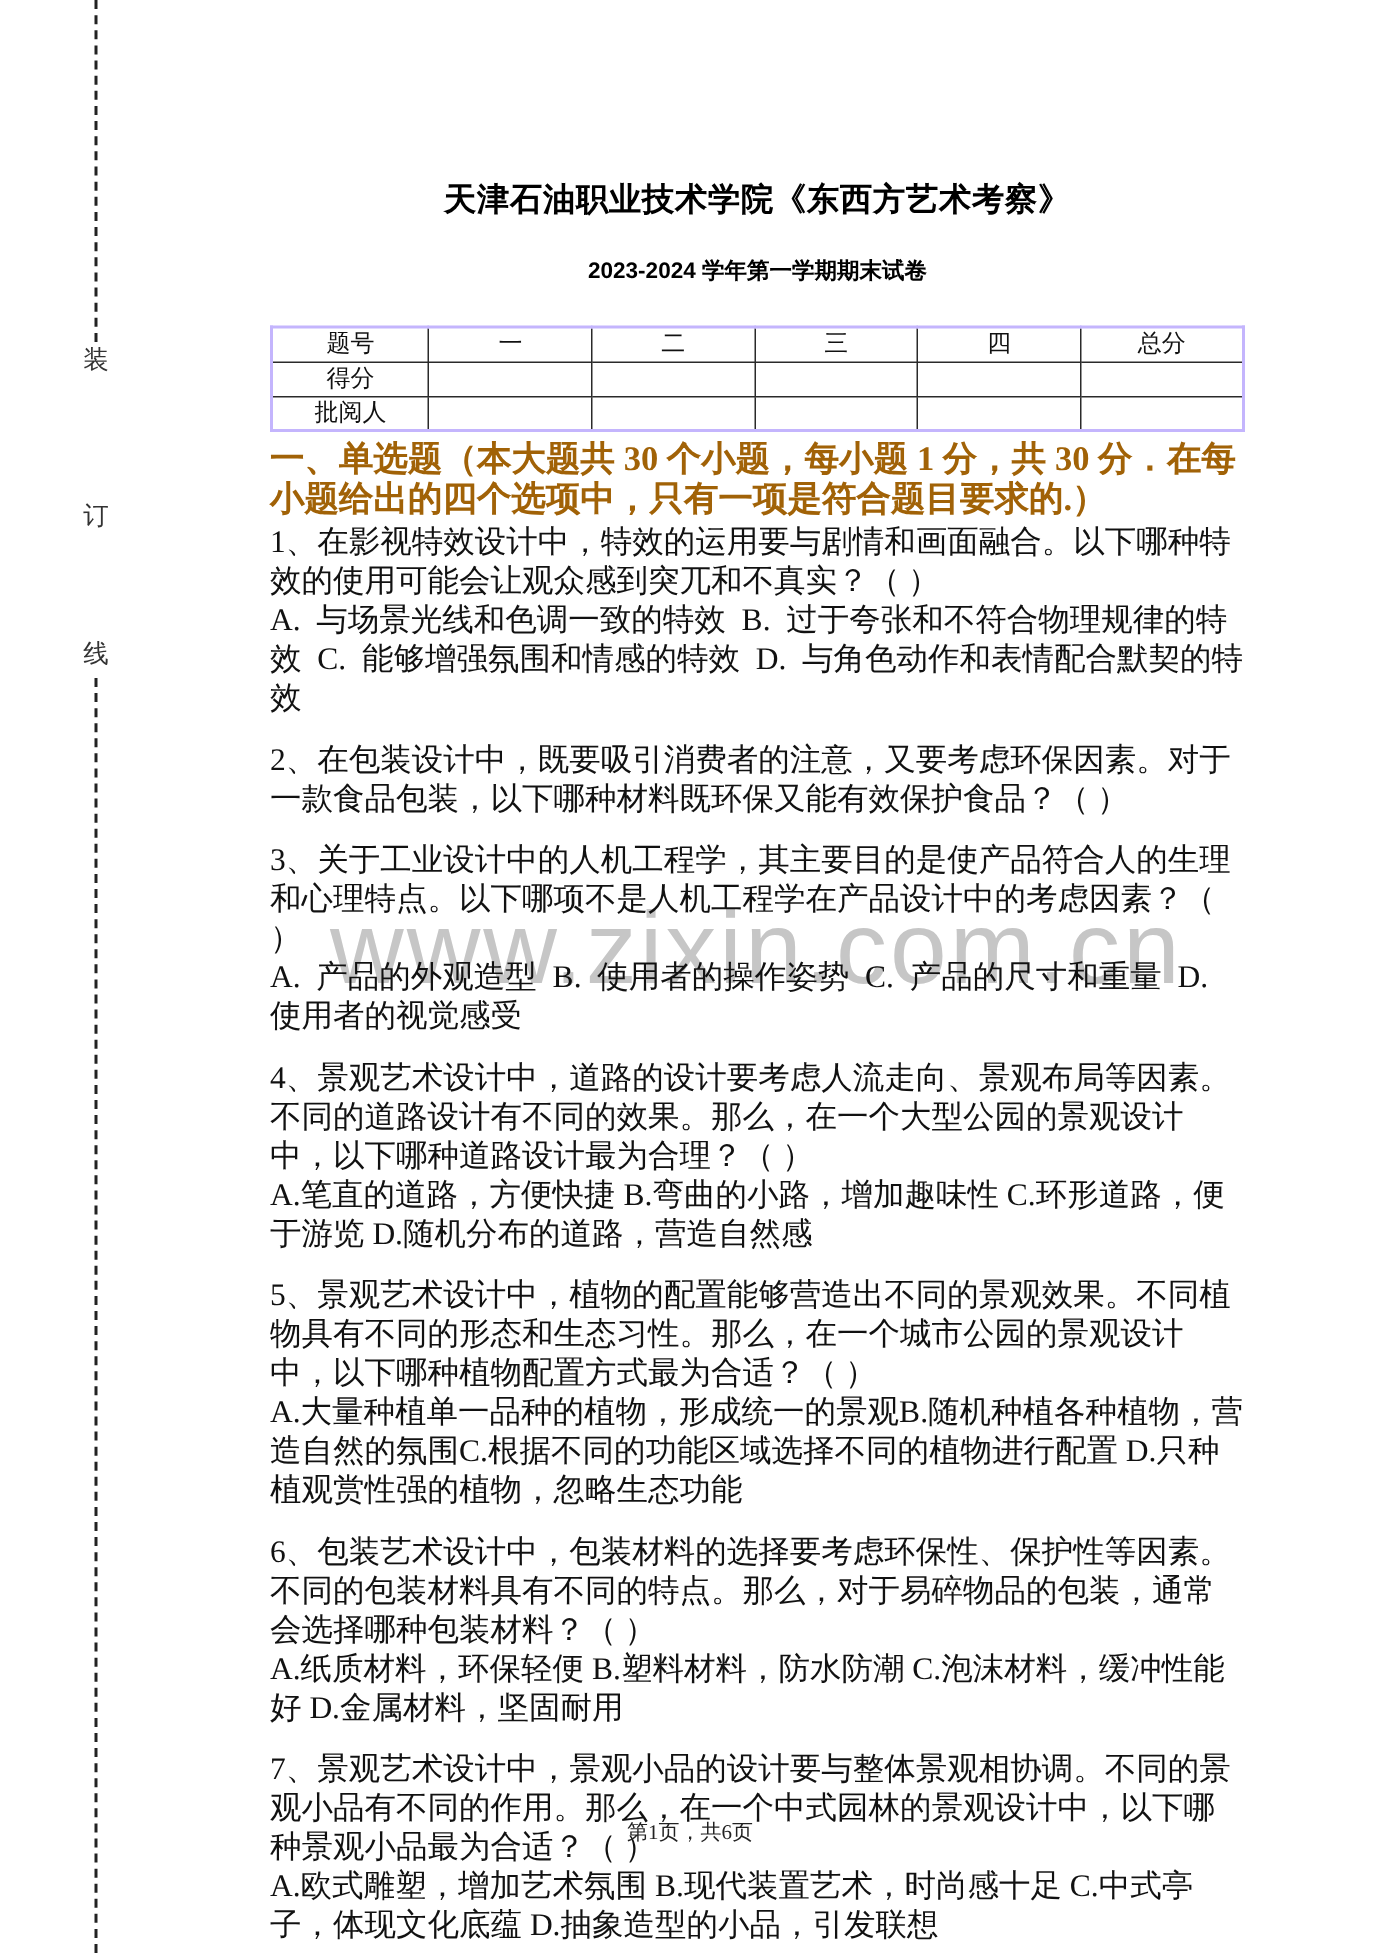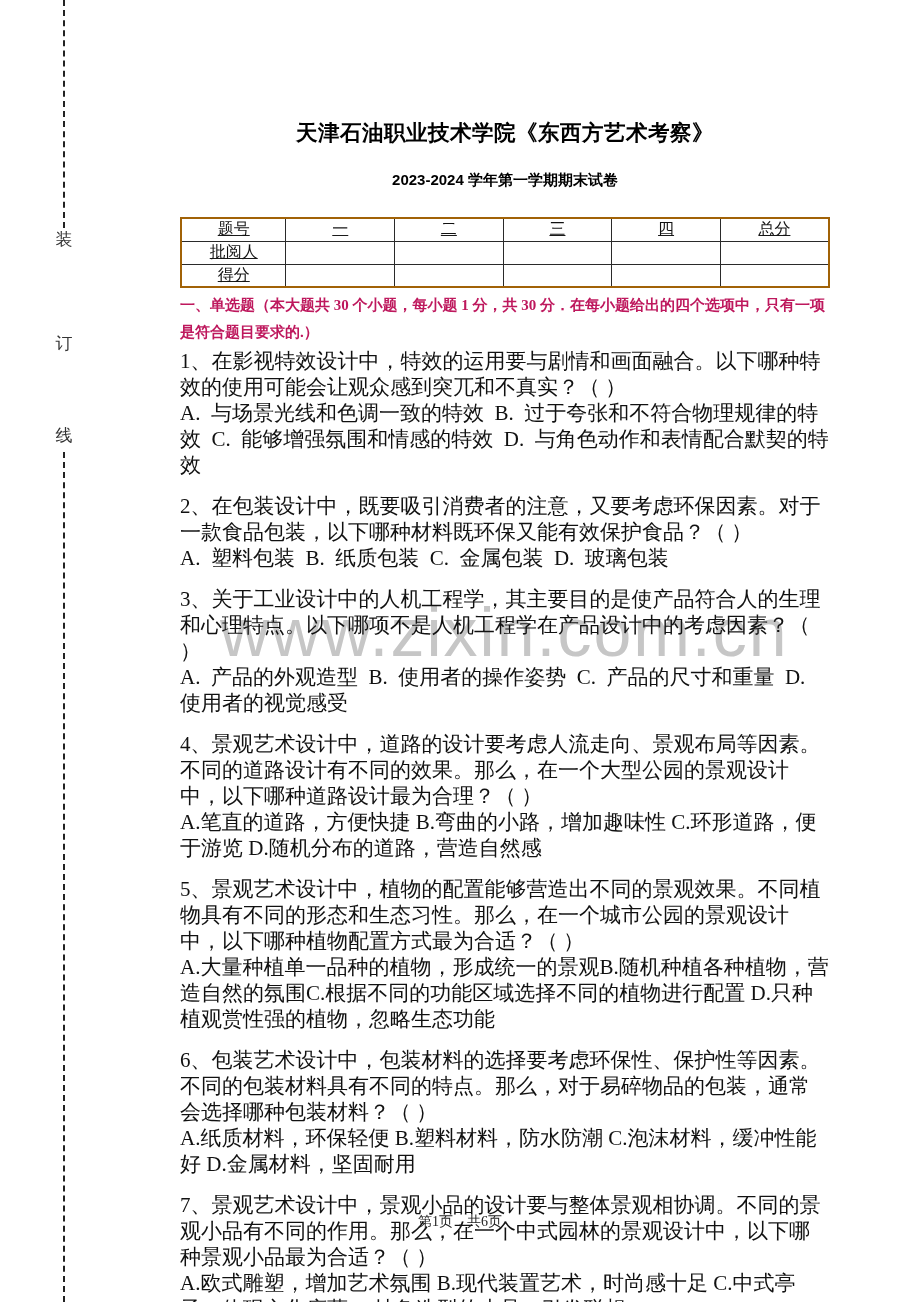--- a/index.html
+++ b/index.html
@@ -92,29 +92,29 @@
   }
   table.score-table td {
     border: 1.5px solid #2a2a2a;
     height: 23px;
     text-align: center;
     vertical-align: middle;
     font-size: 16px;
     color: #111;
     padding: 0;
   }
-  table.score-table { border: 2px solid #a16207; text-decoration: underline; }
+  table.score-table { border: 2px solid #c4b5fd; }
   table.score-table col.first { width: 16.2%; }
 
   .section-heading {
     margin-top: 4px;
     font-weight: 700;
-    font-size: 15px;
+    font-size: 23px;
     line-height: 27px;
-    color: #be185d;
+    color: #a16207;
   }
 
   .question { margin-top: 2px; margin-bottom: 15px; }
   .q-stem, .q-options {
     font-size: 21px;
     line-height: 26px;
     color: #111;
     white-space: pre-wrap;
     word-break: break-all;
   }
@@ -161,48 +161,47 @@
       <tbody>
         <tr>
           <td>题号</td>
           <td>一</td>
           <td>二</td>
           <td>三</td>
           <td>四</td>
           <td>总分</td>
         </tr>
         <tr>
-          <td>批阅人</td>
+          <td>得分</td>
           <td></td>
           <td></td>
           <td></td>
           <td></td>
           <td></td>
         </tr>
         <tr>
-          <td>得分</td>
+          <td>批阅人</td>
           <td></td>
           <td></td>
           <td></td>
           <td></td>
           <td></td>
         </tr>
       </tbody>
     </table>
 
     <div class="section-heading">一、单选题（本大题共 30 个小题，每小题 1 分，共 30 分．在每小题给出的四个选项中，只有一项是符合题目要求的.）</div>
 
     <div class="question">
       <p class="q-stem">1、在影视特效设计中，特效的运用要与剧情和画面融合。以下哪种特效的使用可能会让观众感到突兀和不真实？（ ）</p>
       <p class="q-options">A.  与场景光线和色调一致的特效  B.  过于夸张和不符合物理规律的特效  C.  能够增强氛围和情感的特效  D.  与角色动作和表情配合默契的特效</p>
     </div>
 
     <div class="question">
       <p class="q-stem">2、在包装设计中，既要吸引消费者的注意，又要考虑环保因素。对于一款食品包装，以下哪种材料既环保又能有效保护食品？（ ）</p>
-      <p class="q-options">A.  塑料包装  B.  纸质包装  C.  金属包装  D.  玻璃包装</p>
     </div>
 
     <div class="question">
       <p class="q-stem">3、关于工业设计中的人机工程学，其主要目的是使产品符合人的生理和心理特点。以下哪项不是人机工程学在产品设计中的考虑因素？（ ）</p>
       <p class="q-options">A.  产品的外观造型  B.  使用者的操作姿势  C.  产品的尺寸和重量  D.  使用者的视觉感受</p>
     </div>
 
     <div class="question">
       <p class="q-stem">4、景观艺术设计中，道路的设计要考虑人流走向、景观布局等因素。不同的道路设计有不同的效果。那么，在一个大型公园的景观设计中，以下哪种道路设计最为合理？（ ）</p>
       <p class="q-options">A.笔直的道路，方便快捷 B.弯曲的小路，增加趣味性 C.环形道路，便于游览 D.随机分布的道路，营造自然感</p>

